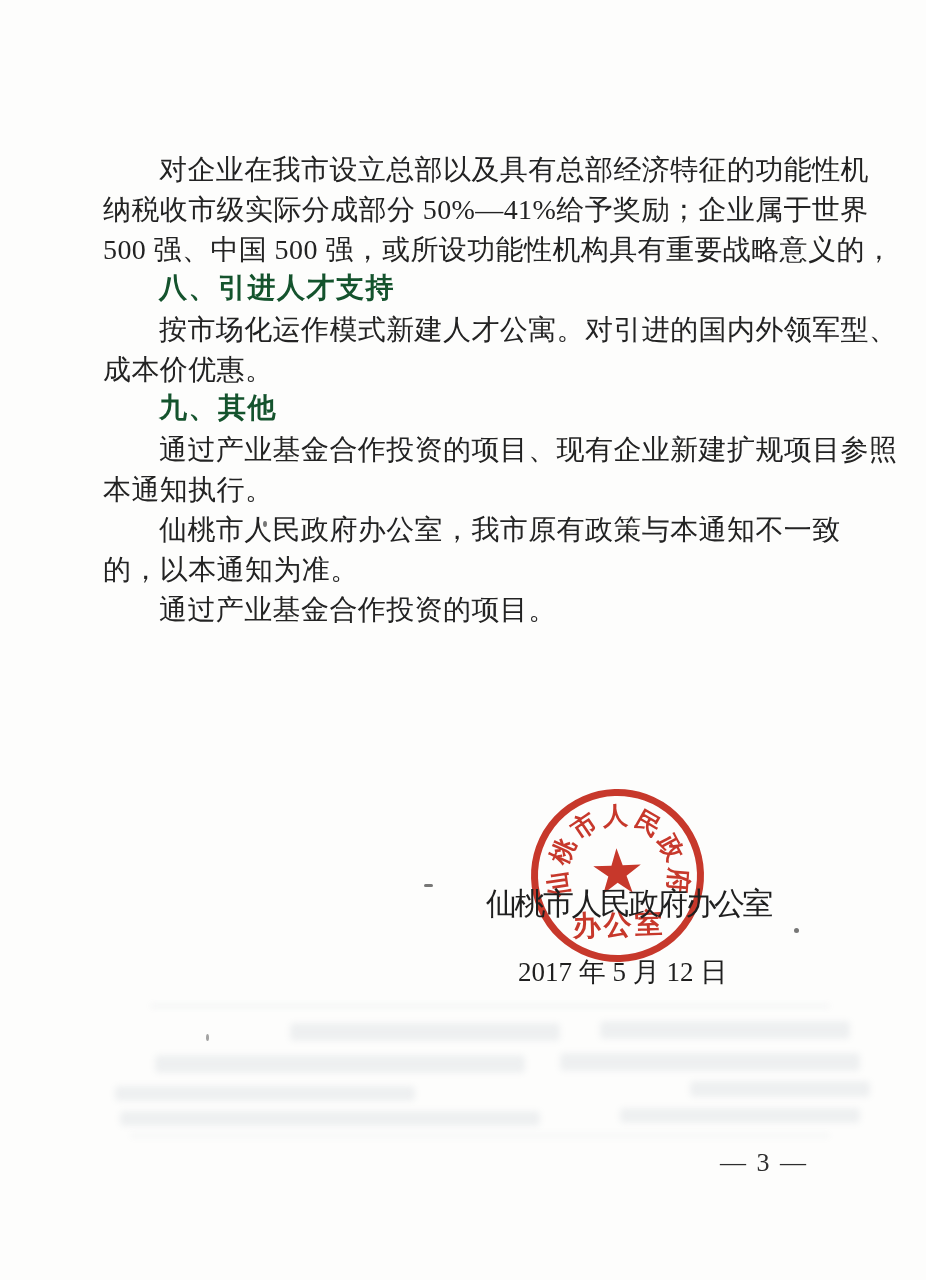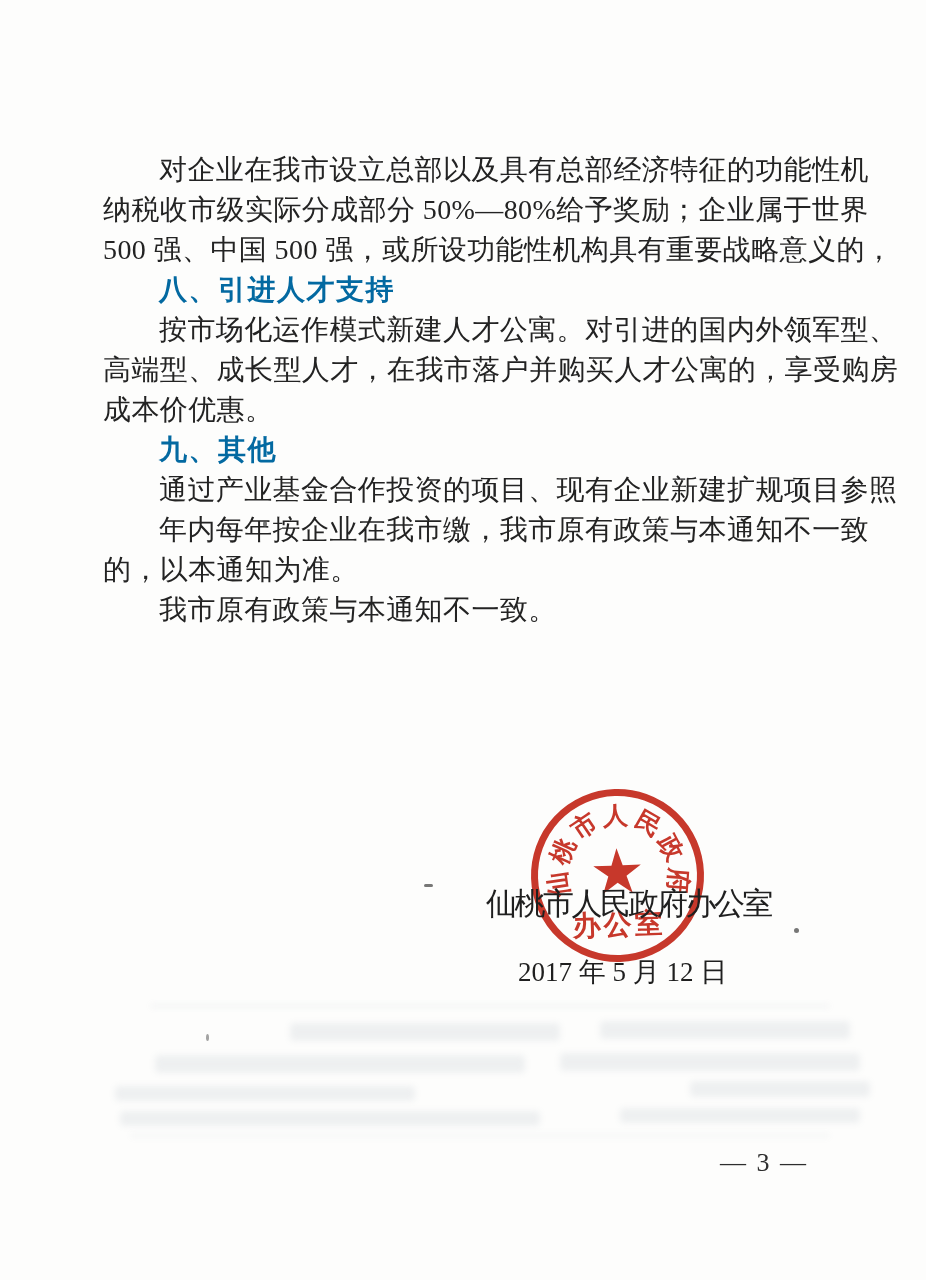--- a/index.html
+++ b/index.html
@@ -12,22 +12,22 @@
     font-family:"Liberation Serif","DejaVu Serif",serif;
   }
   
   .doc-body{position:absolute;left:103px;top:150px;width:748px;}
   .line{
     font-size:28px;line-height:40px;color:#232323;
     white-space:nowrap;letter-spacing:.4px;
   }
   .line.indent{padding-left:56px;}
   .line.heading{
-    font-family:Liberation Serif, serif;
-    font-weight:bold;letter-spacing:1.5px;color:#0369a1;
+    font-family:Liberation Mono, monospace;
+    font-weight:bold;letter-spacing:1.5px;color:#14532d;
   }
   
   .signature-org{
     position:absolute;left:486px;top:883px;
     font-size:31px;letter-spacing:-2.5px;color:#1f1f1f;white-space:nowrap;
   }
   .signature-date{
     position:absolute;left:518px;top:954px;
     font-size:27px;letter-spacing:0;color:#1f1f1f;white-space:nowrap;
   }
@@ -67,31 +67,31 @@
   
   .speck{position:absolute;background:#4a4a4a;border-radius:50%;opacity:.75;}
 </style>
 </head>
 <body>
 
 <div class="page" style="--seal: #c5281b;">
 
   <div class="doc-body">
       <div class="line body indent">对企业在我市设立总部以及具有总部经济特征的功能性机</div>
-      <div class="line body">纳税收市级实际分成部分 50%—80%给予奖励；企业属于世界</div>
+      <div class="line body">纳税收市级实际分成部分 50%—41%给予奖励；企业属于世界</div>
       <div class="line body">500 强、中国 500 强，或所设功能性机构具有重要战略意义的，</div>
       <div class="line heading indent">八、引进人才支持</div>
       <div class="line body indent">按市场化运作模式新建人才公寓。对引进的国内外领军型、</div>
-      <div class="line body">高端型、成长型人才，在我市落户并购买人才公寓的，享受购房</div>
       <div class="line body">成本价优惠。</div>
       <div class="line heading indent">九、其他</div>
       <div class="line body indent">通过产业基金合作投资的项目、现有企业新建扩规项目参照</div>
-      <div class="line body indent">年内每年按企业在我市缴，我市原有政策与本通知不一致</div>
+      <div class="line body">本通知执行。</div>
+      <div class="line body indent">仙桃市人民政府办公室，我市原有政策与本通知不一致</div>
       <div class="line body">的，以本通知为准。</div>
-      <div class="line body indent">我市原有政策与本通知不一致。</div>
+      <div class="line body indent">通过产业基金合作投资的项目。</div>
     </div>
 
   <div class="seal">
     <div class="seal-ring"></div>
     <div class="seal-arc">
         <span style="transform: rotate(-96deg) translateY(-61px);">仙</span>
         <span style="transform: rotate(-64deg) translateY(-61px);">桃</span>
         <span style="transform: rotate(-32deg) translateY(-61px);">市</span>
         <span style="transform: rotate(0deg) translateY(-61px);">人</span>
         <span style="transform: rotate(32deg) translateY(-61px);">民</span>

